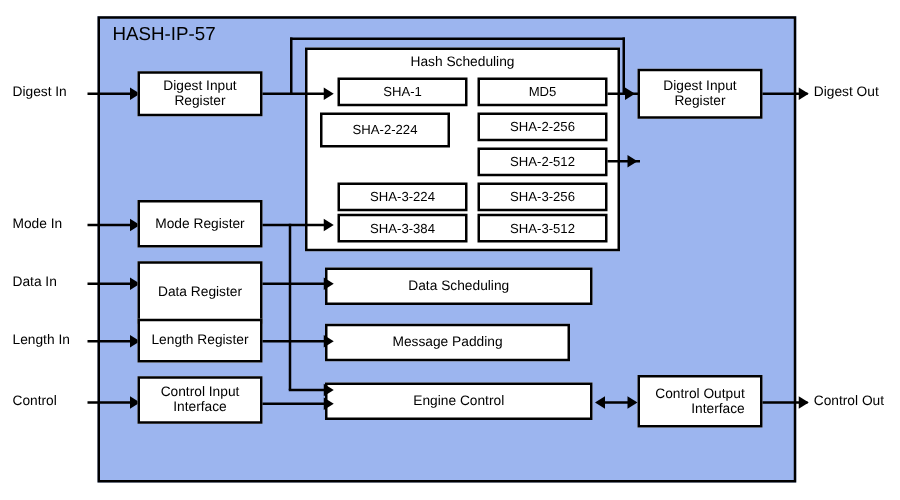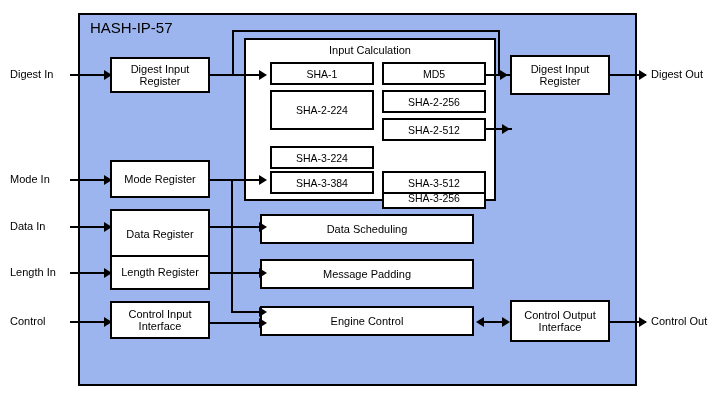--- a/index.html
+++ b/index.html
@@ -142,72 +142,72 @@
   </div>
 
   <div class="blk" style="left:110px;top:301px;width:100px;height:38px;">
     <span style="display:block;">
       <span>Control Input</span><br>
       <span>Interface</span>
     </span>
   </div>
 
   <div class="hashbox" style="left:244px;top:38px;width:252px;height:163px;">
-    <div class="hash-title">Input Calculation</div>
+    <div class="hash-title">Hash Scheduling</div>
   </div>
 
   <div class="alg" style="left:270px;top:62px;width:104px;height:23px;">
     <span>SHA-1</span>
   </div>
-  <div class="alg" style="left:270px;top:90px;width:104px;height:40px;">
+  <div class="alg" style="left:256px;top:90px;width:104px;height:28px;">
     <span>SHA-2-224</span>
   </div>
   <div class="alg" style="left:270px;top:146px;width:104px;height:23px;">
     <span>SHA-3-224</span>
   </div>
   <div class="alg" style="left:270px;top:171px;width:104px;height:23px;">
     <span>SHA-3-384</span>
   </div>
 
   <div class="alg" style="left:382px;top:62px;width:104px;height:23px;">
     <span>MD5</span>
   </div>
   <div class="alg" style="left:382px;top:90px;width:104px;height:23px;align-items:center;">
     <span>SHA-2-256</span>
   </div>
   <div class="alg" style="left:382px;top:118px;width:104px;height:23px;">
     <span>SHA-2-512</span>
   </div>
-  <div class="alg" style="left:382px;top:146px;width:104px;height:23px;margin-top:40px;">
+  <div class="alg" style="left:382px;top:146px;width:104px;height:23px;">
     <span>SHA-3-256</span>
   </div>
   <div class="alg" style="left:382px;top:171px;width:104px;height:23px;">
     <span>SHA-3-512</span>
   </div>
 
   <div class="blk" style="left:260px;top:214px;width:214px;height:30px;">
     <span>Data Scheduling</span>
   </div>
 
-  <div class="blk" style="left:260px;top:259px;width:214px;height:30px;">
+  <div class="blk" style="left:260px;top:259px;width:196px;height:30px;">
     <span>Message Padding</span>
   </div>
 
   <div class="blk" style="left:260px;top:306px;width:214px;height:30px;">
     <span>Engine Control</span>
   </div>
 
   <div class="blk" style="left:510px;top:55px;width:100px;height:40px;">
     <span style="display:block;">
       <span>Digest Input</span><br>
       <span>Register</span>
     </span>
   </div>
 
-  <div class="blk" style="left:510px;top:300px;width:100px;height:42px;">
+  <div class="blk" style="left:510px;top:300px;width:100px;height:42px;text-align:right;">
     <span style="display:block;">
       <span>Control Output</span><br>
       <span>Interface</span>
     </span>
   </div>
 
   <div class="h-wire" style="left:210px;top:74px;width:52px;"></div>
   <div class="arw-r" style="left:259px;top:70px;"></div>
 
   <div class="h-wire" style="left:232px;top:30px;width:268px;"></div>

